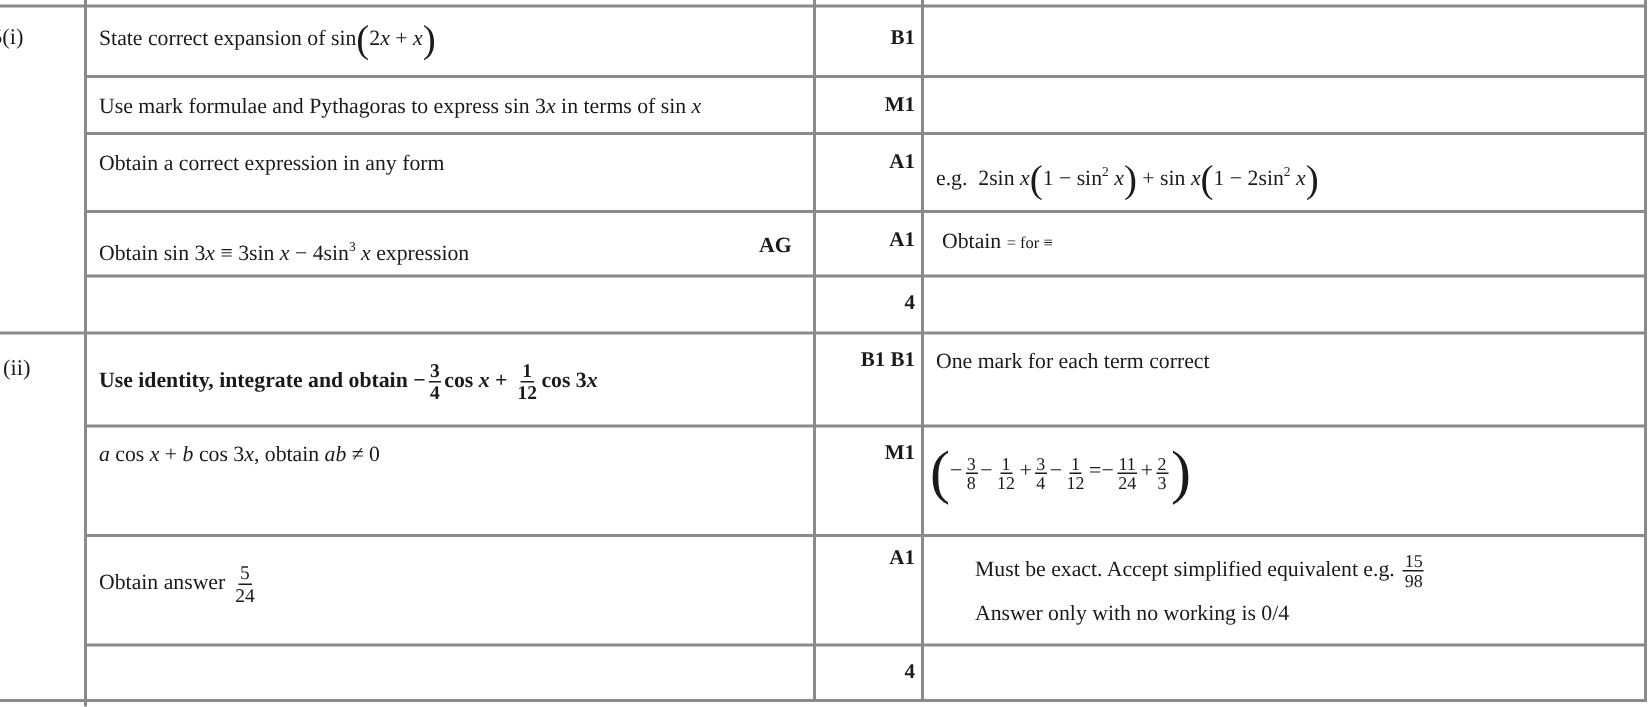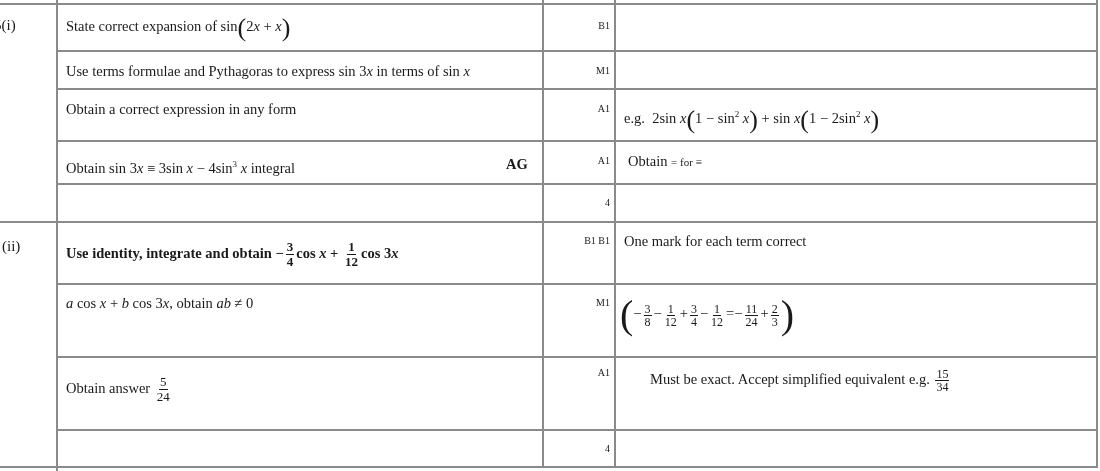--- a/index.html
+++ b/index.html
@@ -6,21 +6,21 @@
   body {
     width: 1100px; height: 471px; position: relative; overflow: hidden;
     font-family: "Liberation Serif", "DejaVu Serif", serif;
     color: #1a1a1a; font-size: 14.5px;
   }
   .hline { position: absolute; height: 0; border-top: 2px solid #8a8a8a; }
   .vline { position: absolute; width: 0; border-left: 2px solid #8a8a8a; }
   .cell { position: absolute; line-height: 20px; white-space: nowrap; }
   .qnum { left: 0; font-size: 15px; }
   .guid { left: 66px; }
-  .mark { left: 546px; width: 64px; text-align: right; font-weight: normal; font-size: 10px; }
+  .mark { left: 546px; width: 64px; text-align: right; font-weight: bold; font-size: 14px; }
   .note { left: 624px; }
   .ag { left: 506px; font-weight: bold; }
   .it { font-style: italic; }
   .frac { display: inline-flex; flex-direction: column; align-items: center; vertical-align: middle; margin: 0 2px; line-height: 14px; font-size: 13px; }
   .frac .num { border-bottom: 1px solid #1a1a1a; padding: 0 1px; }
   .frac .den { padding: 0 1px; }
   .frac.small { font-size: 12px; line-height: 12px; }
   .paren { font-size: 26px; line-height: 20px; vertical-align: middle; font-weight: 200; }
   .bigparen { font-size: 40px; line-height: 34px; vertical-align: middle; font-weight: 100; }
   sup { font-size: 9px; vertical-align: 6px; }
@@ -48,38 +48,38 @@
 <div class="cell qnum" style="top:15px;left:-6px;">5(i)</div>
 <div class="cell qnum" style="top:236px;left:2px;">(ii)</div>
 
 <div class="cell guid" style="top:16px;">
   <span>State correct expansion of</span>
   <span> sin<span class="paren">(</span>2<span class="it">x</span> + <span class="it">x</span><span class="paren">)</span></span>
 </div>
 <div class="cell mark" style="top:16px;">B1</div>
 
 <div class="cell guid" style="top:61px;">
-  <span>Use terms formulae and Pythagoras to express</span>
+  <span>Use mark formulae and Pythagoras to express</span>
   <span> sin 3<span class="it">x</span> </span>
   <span>in terms of</span>
   <span> sin <span class="it">x</span></span>
 </div>
 <div class="cell mark" style="top:61px;">M1</div>
 
 <div class="cell guid" style="top:99px;">Obtain a correct expression in any form</div>
 <div class="cell mark" style="top:99px;">A1</div>
 <div class="cell note" style="top:104px;">
   <span>e.g.</span>
   <span>&nbsp;2sin <span class="it">x</span><span class="paren">(</span>1 − sin<sup>2</sup> <span class="it">x</span><span class="paren">)</span> + sin <span class="it">x</span><span class="paren">(</span>1 − 2sin<sup>2</sup> <span class="it">x</span><span class="paren">)</span></span>
 </div>
 
 <div class="cell guid" style="top:154px;">
   <span>Obtain</span>
   <span> sin 3<span class="it">x</span> ≡ 3sin <span class="it">x</span> − 4sin<sup>3</sup> <span class="it">x</span> </span>
-  <span>integral</span>
+  <span>expression</span>
 </div>
 <div class="cell ag" style="top:154px;">AG</div>
 <div class="cell mark" style="top:151px;">A1</div>
 <div class="cell note" style="top:151px;left:628px;">
   <span>Obtain</span>
   <span class="small-text">= for ≡</span>
 </div>
 
 <div class="cell mark" style="top:193px;">4</div>
 
@@ -126,17 +126,18 @@
   <span>Obtain answer</span>
   <span class="frac">
       <span class="num">5</span>
       <span class="den">24</span>
     </span>
 </div>
 <div class="cell mark" style="top:363px;">A1</div>
 <div class="cell note" style="top:368px;margin-left:26px;">
   <div><span>Must be exact. Accept simplified equivalent e.g.</span> <span class="frac small">
         <span class="num">15</span>
-        <span class="den">34</span>
+        <span class="den">98</span>
       </span></div>
+  <div style="margin-top:6px;">Answer only with no working is 0/4</div>
 </div>
 
 <div class="cell mark" style="top:439px;">4</div>
 
 </body></html>

